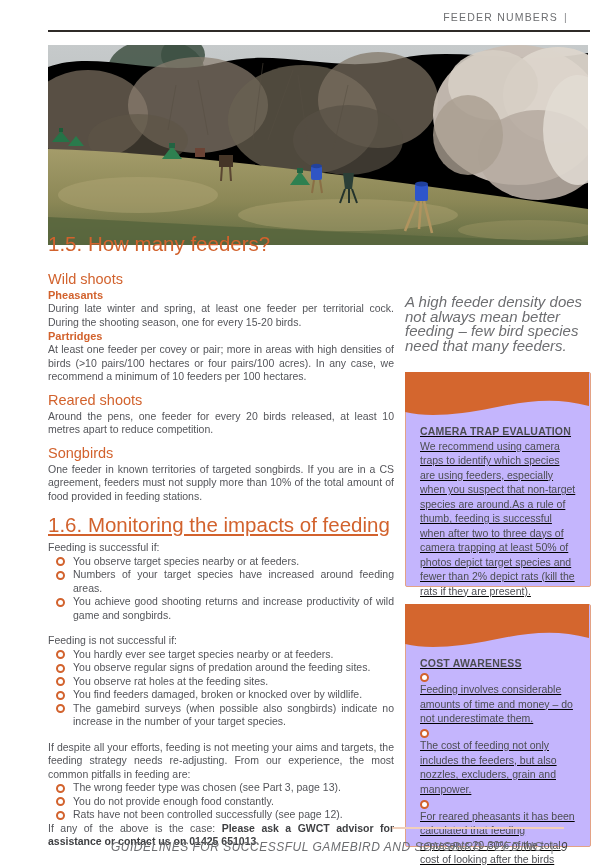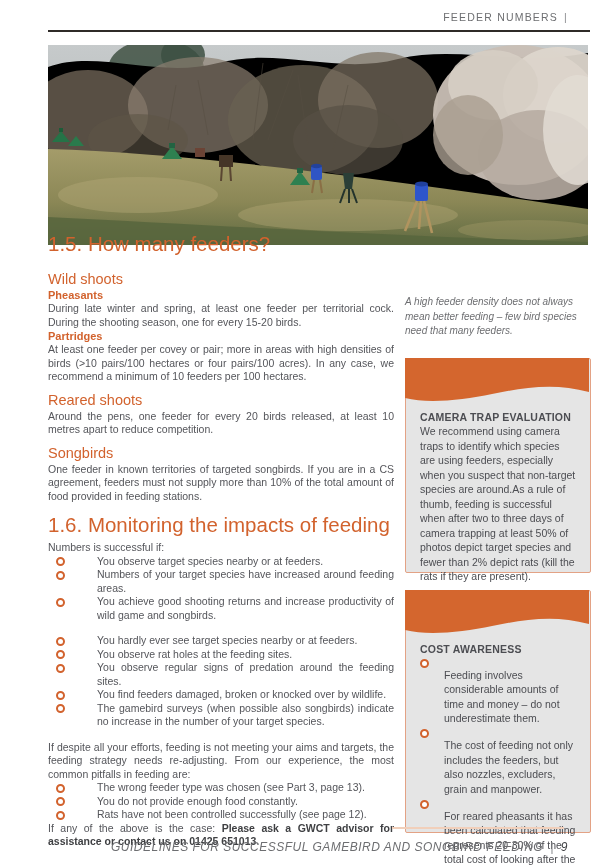--- a/index.html
+++ b/index.html
@@ -15,34 +15,34 @@
   .header .sep{margin-left:6px;color:#8a8c8f;}
   .header-rule{position:absolute;left:48px;top:30px;width:542px;height:1.5px;background:#2f2b28;}
 
   
   .photo{position:absolute;left:48px;top:45px;width:540px;height:200px;overflow:hidden;background:#aeb2b0;}
 
   
   .left-col{position:absolute;left:48px;top:232px;width:346px;color:#54555a;}
   .left-col p{font-size:10.5px;line-height:13.5px;margin:0;text-align:justify;}
   h1.sec{font-size:20.5px;line-height:23px;font-weight:400;color:#d2622d;margin:0 0 5px;}
-  h1.sec.second{margin-top:10px;}
+  h1.sec.second{margin-top:10px;text-decoration:underline;}
   h2.sub{font-size:14.5px;line-height:16px;font-weight:400;color:#d2622d;margin:8px 0 2px;}
   h3.minor{font-size:11px;line-height:13px;font-weight:700;color:#d2622d;margin:1px 0 0;}
   .gap{height:12px;}
   .bullet{display:flex;margin:0;padding-left:8px;}
   .ring{flex:none;width:5px;height:5px;border:2.2px solid #d2622d;border-radius:50%;margin:2.5px 8px 0 0;background:#fff;}
-  .bullet .bt{flex:1;font-size:10.5px;line-height:13.5px;text-align:justify;margin-left:24px;}
+  .bullet .bt{flex:1;font-size:10.5px;line-height:13.5px;text-align:justify;}
   .closing{margin-top:0;}
   .closing b{color:#3f4043;}
 
   
   .right-col{position:absolute;left:405px;top:295px;width:186px;}
-  .caption{font-style:italic;font-size:10px;line-height:14.5px;color:#6d6e71;margin:0 0 19px;}
-  .infobox{position:relative;background:#e5e5e5;border:1.5px solid #e3a285;border-radius:2px;box-sizing:border-box;}
+  .caption{font-style:italic;font-size:15px;line-height:14.5px;color:#6d6e71;margin:0 0 19px;}
+  .infobox{position:relative;background:#c4b5fd;border:1.5px solid #e3a285;border-radius:2px;box-sizing:border-box;text-decoration:underline;}
   .infobox .wave{display:block;width:100%;height:46px;margin:-1px -1px 0;}
   .box-body{padding:6px 14px 12px;}
   .box-title{font-size:11.5px;font-weight:700;color:#d2622d;letter-spacing:.2px;margin:0 0 10px;}
   .box-title.center{text-align:left;}
   .infobox p{font-size:10.5px;line-height:14.5px;color:#4c4d52;margin:0;}
   .camera-box{height:215px;margin:0 0 17px;}
   .cost-box{height:243px;}
   .cost-box .bullet{padding-left:0;margin-bottom:1px;flex-direction:column;}
   .cost-box .bullet .bt{text-align:left;font-size:10.5px;line-height:14.5px;color:#4c4d52;}
 
@@ -148,46 +148,47 @@
     <p>At least one feeder per covey or pair; more in areas with high densities of birds (&gt;10 pairs/100 hectares or four pairs/100 acres). In any case, we recommend a minimum of 10 feeders per 100 hectares.</p>
 
     <h2 class="sub">Reared shoots</h2>
     <p>Around the pens, one feeder for every 20 birds released, at least 10 metres apart to reduce competition.</p>
 
     <h2 class="sub">Songbirds</h2>
     <p>One feeder in known territories of targeted songbirds. If you are in a CS agreement, feeders must not supply more than 10% of the total amount of food provided in feeding stations.</p>
 
     <h1 class="sec second">1.6. Monitoring the impacts of feeding</h1>
 
-    <p>Numbers is successful if:</p>
+    <p>Feeding is successful if:</p>
     <div class="bullet">
         <span class="ring"></span>
         <span class="bt">You observe target species nearby or at feeders.</span>
       </div>
     <div class="bullet">
         <span class="ring"></span>
         <span class="bt">Numbers of your target species have increased around feeding areas.</span>
       </div>
     <div class="bullet">
         <span class="ring"></span>
         <span class="bt">You achieve good shooting returns and increase productivity of wild game and songbirds.</span>
       </div>
 
     <div class="gap"></div>
+    <p>Feeding is not successful if:</p>
     <div class="bullet">
         <span class="ring"></span>
         <span class="bt">You hardly ever see target species nearby or at feeders.</span>
       </div>
     <div class="bullet">
         <span class="ring"></span>
+        <span class="bt">You observe regular signs of predation around the feeding sites.</span>
+      </div>
+    <div class="bullet">
+        <span class="ring"></span>
         <span class="bt">You observe rat holes at the feeding sites.</span>
-      </div>
-    <div class="bullet">
-        <span class="ring"></span>
-        <span class="bt">You observe regular signs of predation around the feeding sites.</span>
       </div>
     <div class="bullet">
         <span class="ring"></span>
         <span class="bt">You find feeders damaged, broken or knocked over by wildlife.</span>
       </div>
     <div class="bullet">
         <span class="ring"></span>
         <span class="bt">The gamebird surveys (when possible also songbirds) indicate no increase in the number of your target species.</span>
       </div>
 

